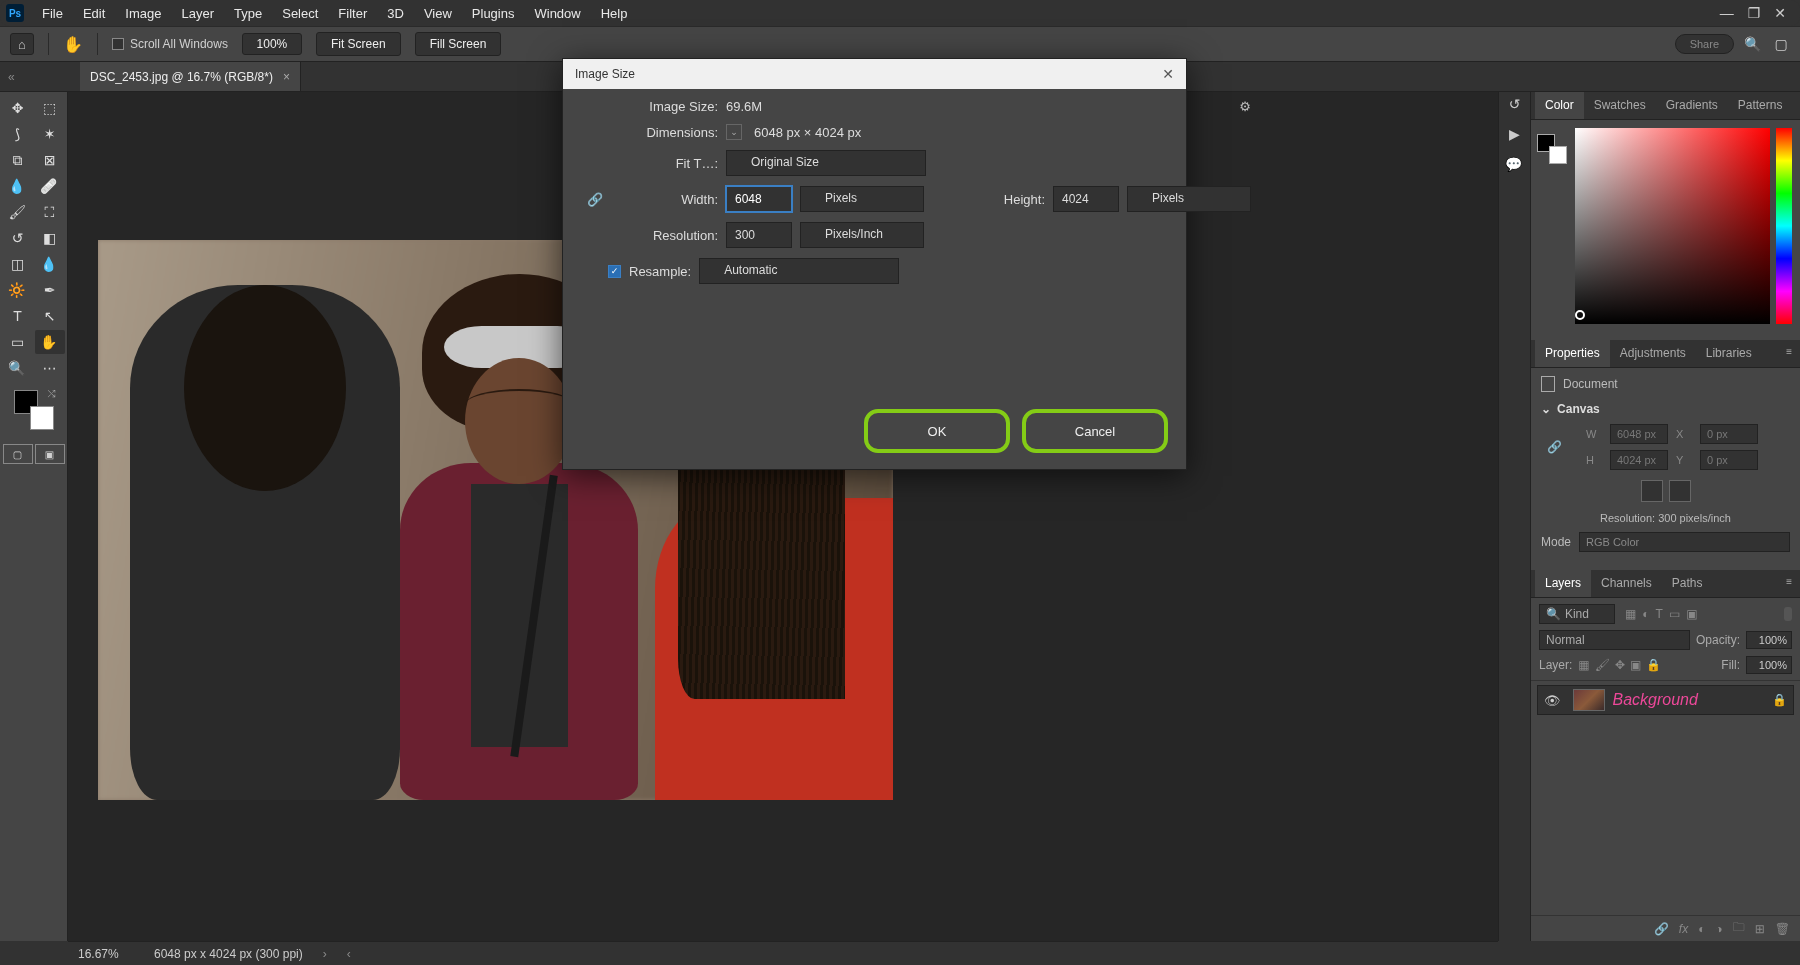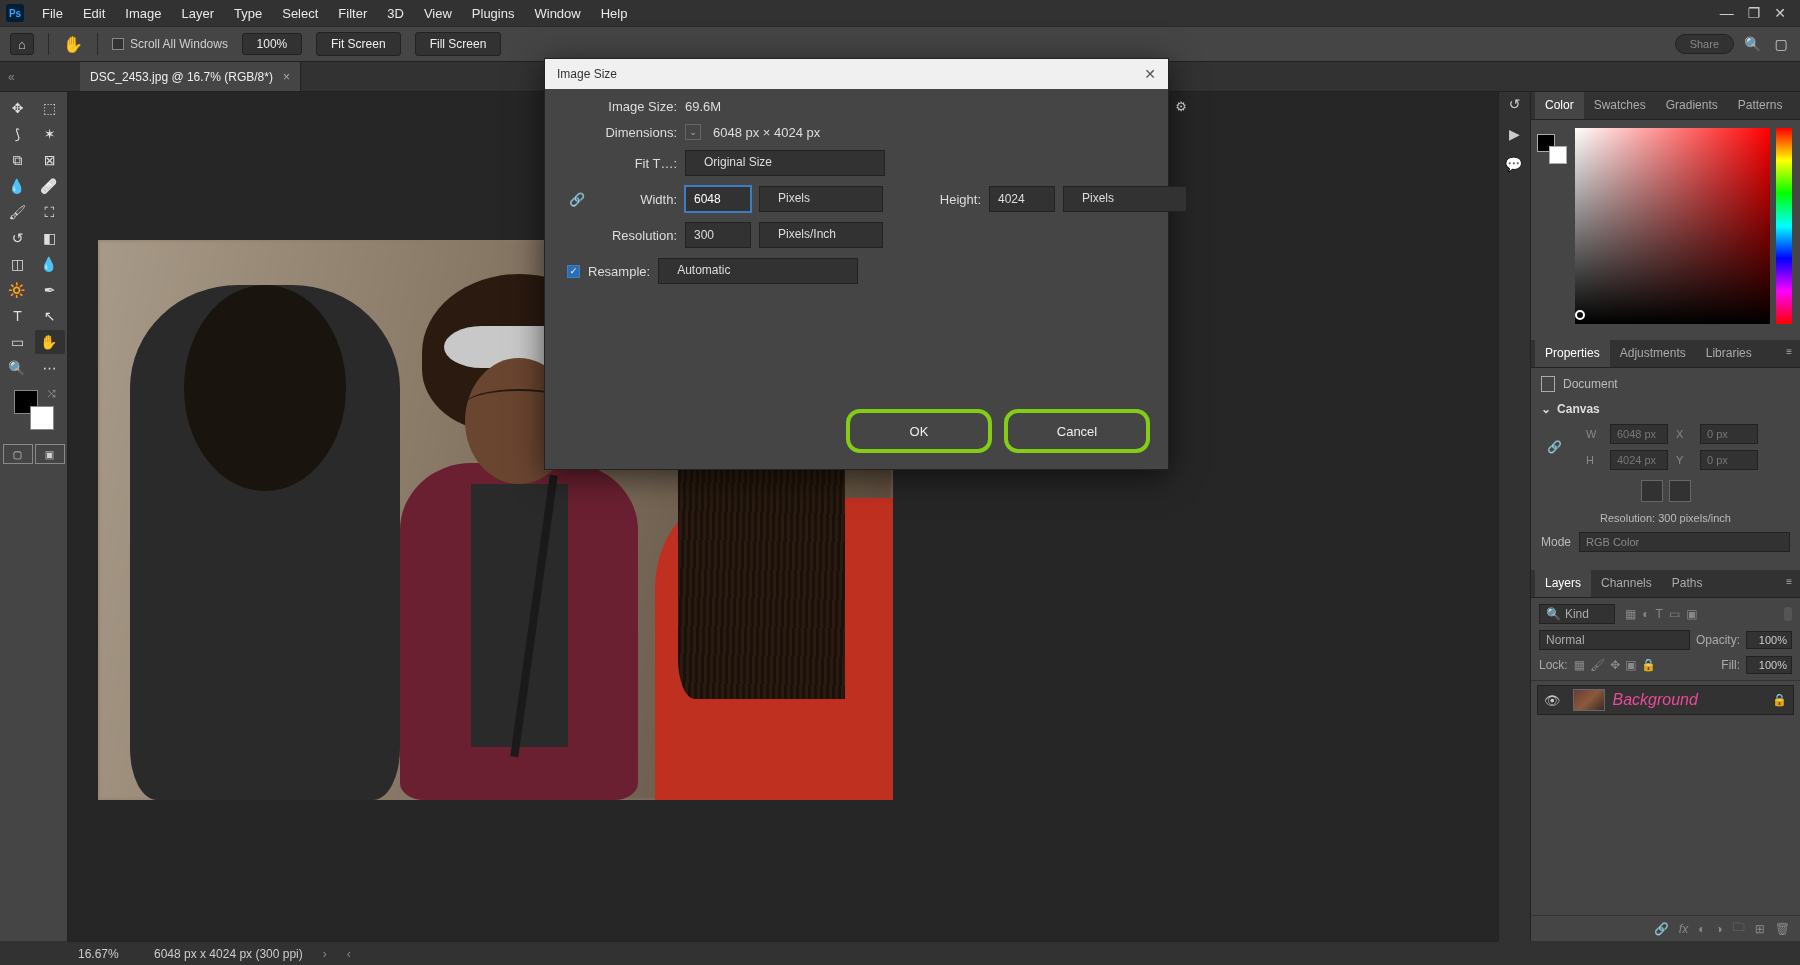--- a/index.html
+++ b/index.html
@@ -97,32 +97,32 @@
 .layer-item .layer-name { font-style: italic; color: #ec4899; font-size: 16px; }
 .layer-item .lock-icon { margin-left: auto; color: #aaa; font-size: 12px; }
 .layers-footer { height: 26px; border-top: 1px solid #333; display: flex; align-items: center; justify-content: flex-end; gap: 10px; padding: 0 10px; color: #888; font-size: 12px; }
 
 
 .statusbar { position: absolute; bottom: 0; left: 68px; right: 302px; height: 24px; background: #323232; border-top: 1px solid #222; display: flex; align-items: center; padding: 0 10px; gap: 16px; color: #ccc; font-size: 11px; }
 .statusbar .zoom-box { width: 60px; }
 .statusbar .caret { color: #888; margin-left: 4px; }
 
 
-.dialog { position: absolute; left: 544px; top: 58px; width: 625px; background: #454545; border: 1px solid #222; box-shadow: 0 6px 30px rgba(0,0,0,0.6); }
+.dialog { position: absolute; left: 562px; top: 58px; width: 625px; background: #454545; border: 1px solid #222; box-shadow: 0 6px 30px rgba(0,0,0,0.6); }
 .dialog .dlg-titlebar { height: 30px; background: #f0f0f0; display: flex; align-items: center; padding: 0 12px; color: #333; font-size: 13px; }
 .dialog .dlg-titlebar .dlg-close { margin-left: auto; color: #555; cursor: pointer; font-size: 14px; }
 .dialog .dlg-body { display: flex; }
 .dialog .preview { width: 270px; height: 292px; margin: 8px; background: linear-gradient(135deg,#5a3a3a 0%,#7a5040 30%,#4a3028 60%,#2a2020 100%); position: relative; overflow: hidden; }
 .dialog .form { flex: 1; padding: 10px 18px 10px 6px; }
-.dialog .form .form-row { display: flex; align-items: center; gap: 8px; margin-bottom: 10px; }
+.dialog .form .form-row { display: flex; align-items: center; gap: 8px; margin-bottom: 10px; margin-left: 23px; }
 .dialog .form .form-label { width: 110px; text-align: right; color: #ddd; font-size: 13px; }
 .dialog .form .form-value { color: #ddd; font-size: 13px; }
 .dialog .form .dim-caret { width: 16px; height: 16px; border: 1px solid #666; display: inline-flex; align-items: center; justify-content: center; font-size: 9px; color: #aaa; margin-right: 4px; }
 .dialog .form .gear-icon { margin-left: auto; color: #bbb; font-size: 13px; }
-.dialog .form select, .dialog .form .select-like { background: #323232; border: 1px solid #222; color: #ddd; padding: 4px 18px; font-size: 12px; height: 26px; }
+.dialog .form select, .dialog .form .select-like { background: #323232; border: 1px solid #222; color: #ddd; padding: 4px 24px; font-size: 12px; height: 26px; }
 .dialog .form .wide-select { width: 200px; }
 .dialog .form .unit-select { width: 124px; }
 .dialog .form input[type=text] { background: #323232; border: 1px solid #222; color: #ddd; padding: 4px 8px; font-size: 12px; width: 66px; height: 26px; }
 .dialog .form input.focused { border: 1px solid #3a7fc4; background: #323232; color: #fff; box-shadow: 0 0 0 1px #3a7fc4; }
 .dialog .form .link-col { width: 20px; display: flex; align-items: center; justify-content: center; color: #aaa; font-size: 13px; }
 .dialog .form .wh-block { display: flex; align-items: center; }
 .dialog .form .wh-rows { display: flex; flex-direction: row; gap: 8px; }
 .dialog .form .check-row { display: flex; align-items: center; gap: 8px; }
 .dialog .form .check-row .cbox { width: 13px; height: 13px; background: #2a6fb5; border: 1px solid #3a7fc4; display: flex; align-items: center; justify-content: center; color: #fff; font-size: 9px; }
 .dialog .dlg-buttons { display: flex; gap: 12px; padding: 12px 18px 16px; justify-content: flex-end; }
@@ -370,21 +370,21 @@
             <span>▣</span>
           </div>
           <span style="margin-left:auto;width:8px;height:14px;background:#555;border-radius:3px;"></span>
         </div>
         <div class="row">
           <div class="select-drop">Normal</div>
           <span>Opacity:</span>
           <input class="pct-field" type="text" value="100%" style="">
         </div>
         <div class="row">
-          <span>Lock:</span>
+          <span>Layer:</span>
           <div class="lock-icons">
             <span>▦</span>
             <span>🖌</span>
             <span>✥</span>
             <span>▣</span>
             <span>🔒</span>
           </div>
           <span style="margin-left:auto">Fill:</span>
           <input class="pct-field" type="text" value="100%" style="">
         </div>

